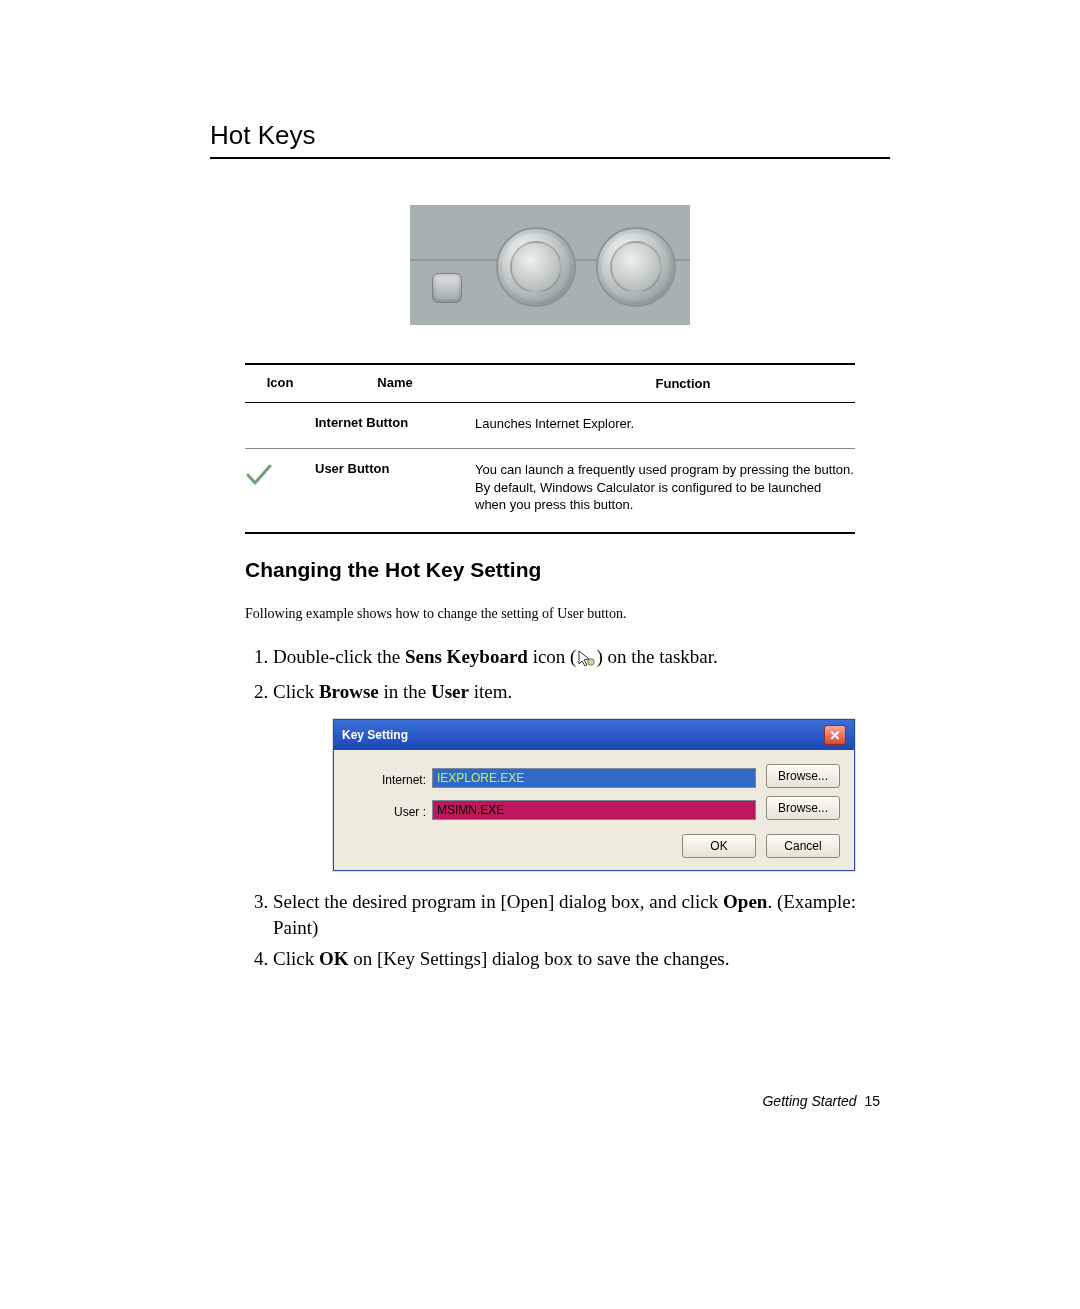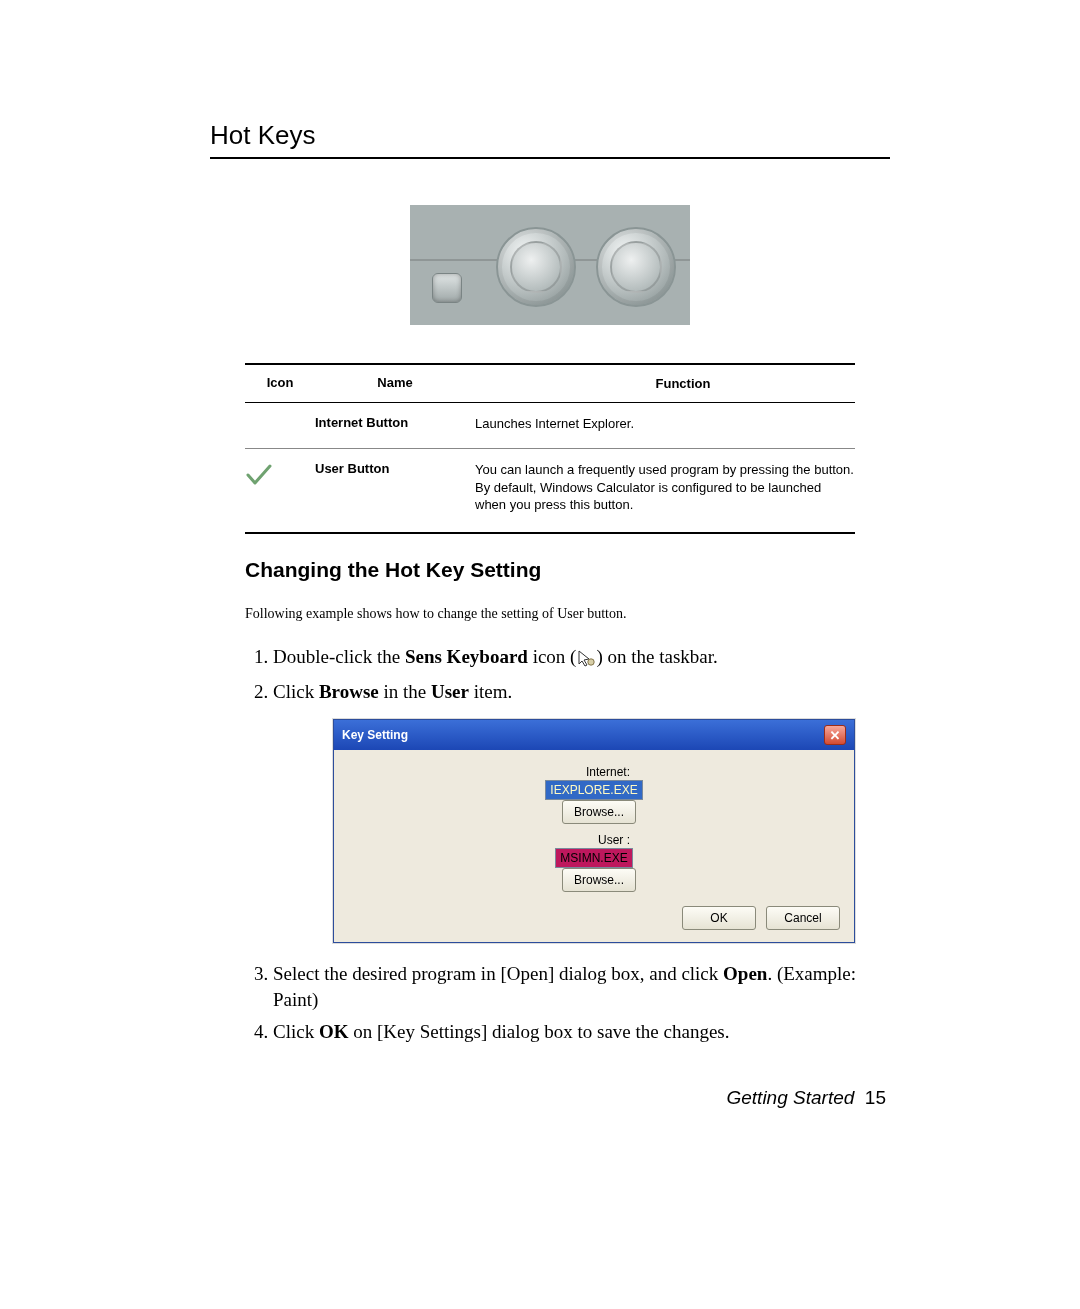--- a/index.html
+++ b/index.html
@@ -154,37 +154,36 @@
     color: #fff;
     font-size: 13px;
     line-height: 1;
   }
   .dlg-body {
     background: #eeeade;
     padding: 14px 14px 12px 14px;
   }
   .dlg-row {
     display: flex;
-    align-items: center;
+    align-items: flex-end;
     margin-bottom: 8px;
-    flex-direction: column;
   }
   .dlg-row .lbl { width: 78px; text-align: right; padding-right: 6px; color: #000; }
   .dlg-row .fld {
     flex: 1;
     border: 1px solid #7a8a9c;
     background: #be185d;
     height: 18px;
     line-height: 18px;
     padding: 0 4px;
     font-size: 12px;
   }
   .dlg-row .fld.sel {
     background: #3169c6;
-    color: #fef9c3;
+    color: #bef264;
   }
   .dlg-row .btn {
     width: 72px;
     margin-left: 10px;
     border: 1px solid #8a8a7a;
     background: linear-gradient(to bottom, #fdfcf6, #e6e3d4);
     border-radius: 3px;
     height: 22px;
     display: flex; align-items: center; justify-content: center;
     font-size: 12px;
@@ -200,25 +199,25 @@
     border: 1px solid #8a8a7a;
     background: linear-gradient(to bottom, #fdfcf6, #e6e3d4);
     border-radius: 3px;
     height: 22px;
     display: flex; align-items: center; justify-content: center;
     font-size: 12px;
   }
 
   .footer {
     position: absolute;
-    right: 194px;
+    right: 200px;
     bottom: 200px;
     font-family: Arial, sans-serif;
     font-style: italic;
-    font-size: 19px;
+    font-size: 14px;
   }
   .footer .num { font-style: normal; }
 </style>
 </head>
 <body>
 
 <div class="page">
 
   <h1 class="title">Hot Keys</h1>
   <hr class="rule">

